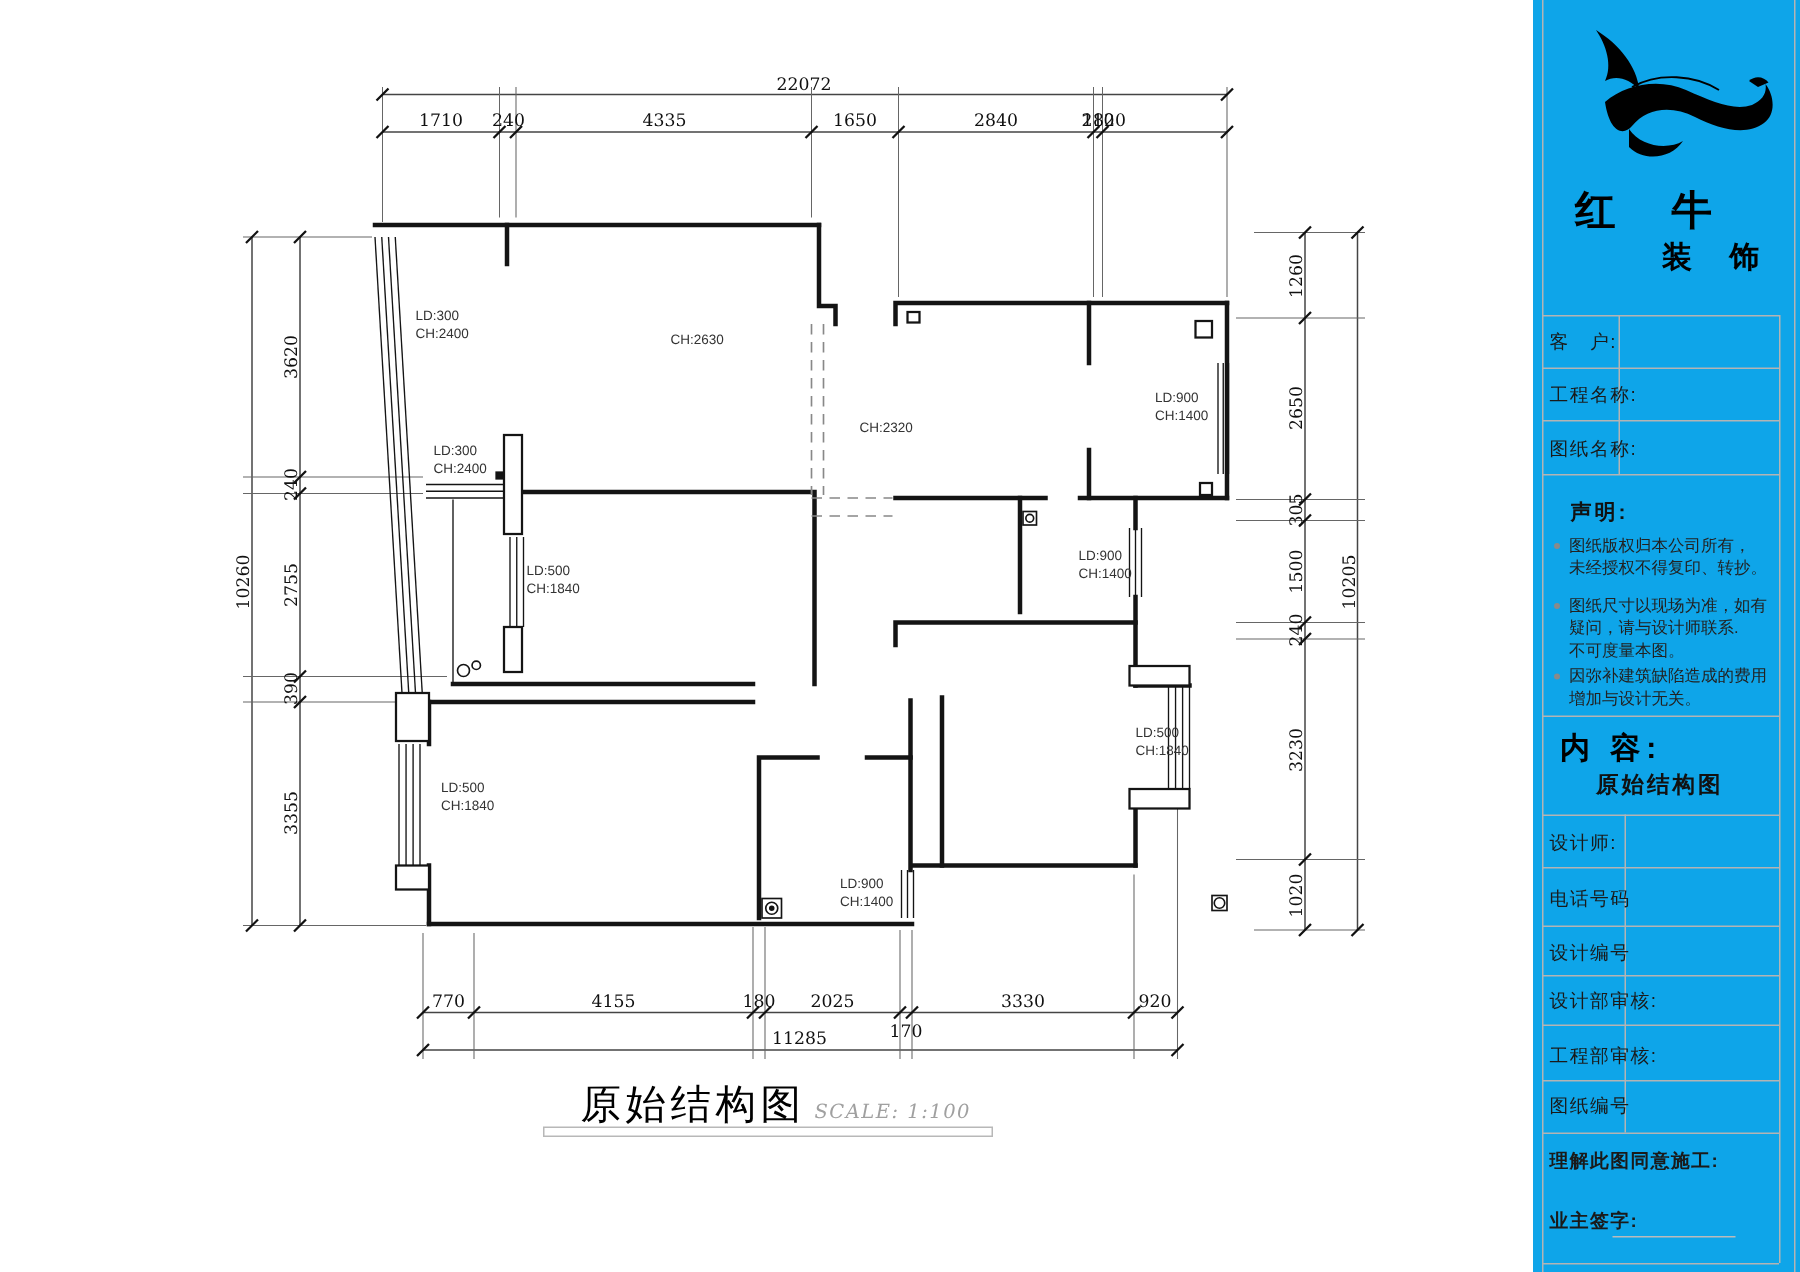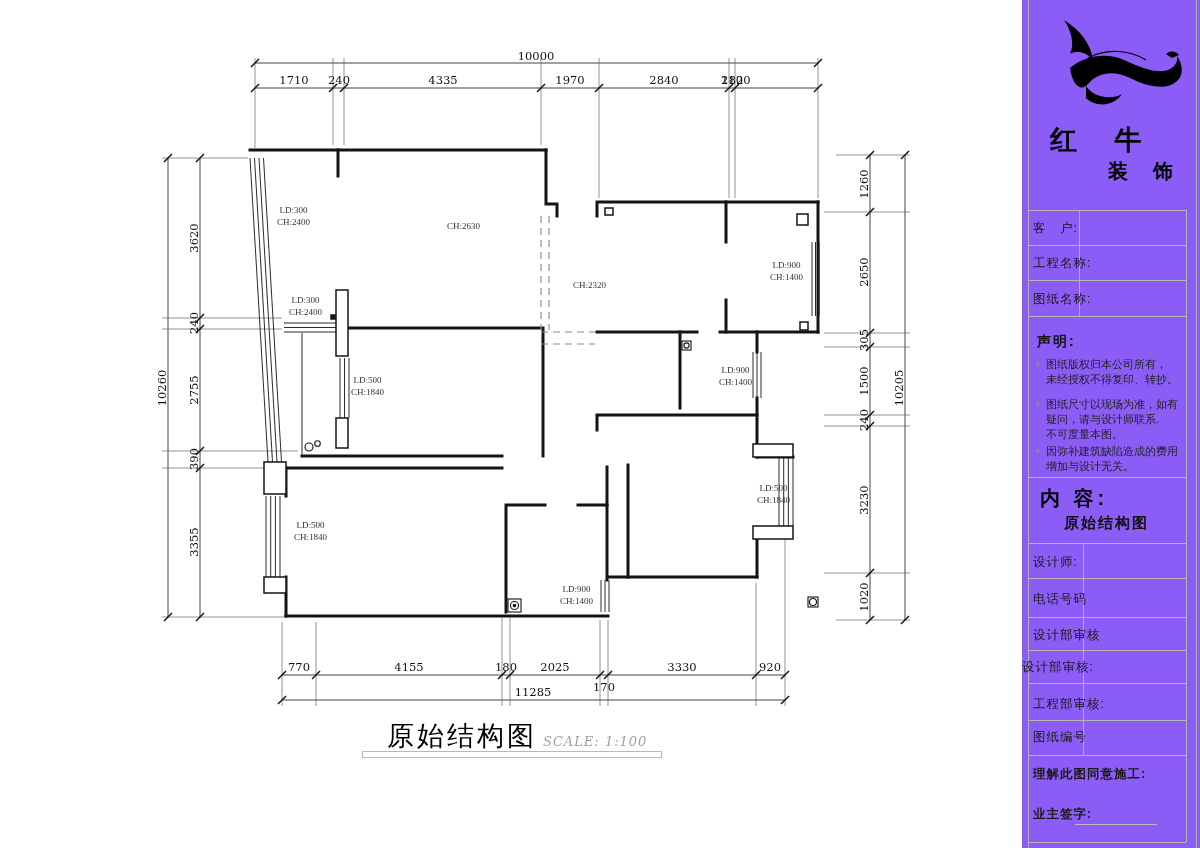--- a/index.html
+++ b/index.html
@@ -3,29 +3,29 @@
 <meta charset="utf-8">
 <style>
   html,body{margin:0;padding:0;background:#fff;}
   .sheet{position:relative;width:1200px;height:848px;background:#fff;overflow:hidden;
          font-family:"Liberation Sans",sans-serif;color:#111;}
   .drawing{position:absolute;left:0;top:0;width:1022px;height:848px;}
   .drawing svg{position:absolute;left:0;top:0;}
   .dim{position:absolute;font-family:"DejaVu Serif",serif;font-size:11.5px;color:#111;
        transform:translateX(-50%);white-space:nowrap;}
   .dim.v{transform:translate(-50%,-50%) rotate(-90deg);}
-  .ann{position:absolute;font-family:Liberation Serif, serif;font-size:9px;line-height:1.35;
-       color:#333;white-space:nowrap;text-align:center;}
+  .ann{position:absolute;font-family:Liberation Sans, sans-serif;font-size:9px;line-height:1.35;
+       color:#333;white-space:nowrap;}
   .plan-title{position:absolute;font-family:"DejaVu Serif",serif;font-size:27px;
        letter-spacing:3px;color:#000;}
   .plan-scale{position:absolute;font-family:"DejaVu Serif",serif;font-style:italic;
        font-size:13px;letter-spacing:1px;color:#a0a0a0;}
   .title-underline{position:absolute;height:5px;border:1px solid #b8b8b8;background:#fff;}
   
-  .tblock{position:absolute;left:1022px;top:0;width:178px;height:848px;background:#8b5cf6;}
+  .tblock{position:absolute;left:1022px;top:0;width:178px;height:848px;background:#0ea5e9;}
   .vline{position:absolute;width:0;border-left:1px solid #b4b4b4;}
   .hline{position:absolute;height:0;border-top:1px solid #b4b4b4;}
   .brand1{position:absolute;font-family:"DejaVu Serif",serif;font-size:27px;
           letter-spacing:14px;color:#000;font-weight:600;}
   .brand2{position:absolute;font-family:"DejaVu Serif",serif;font-size:20px;
           letter-spacing:9px;color:#000;font-weight:600;}
   .frow{position:absolute;font-size:12.5px;color:#1a1a1a;letter-spacing:1px;}
   .stmt-head{position:absolute;font-size:14px;font-weight:bold;color:#111;letter-spacing:2px;}
   .stmt-item{position:absolute;font-size:11px;line-height:15px;color:#222;width:156px;}
   .stmt-item .bullet{position:absolute;left:-10px;top:5px;width:4px;height:4px;
@@ -210,25 +210,25 @@
         <rect x="508" y="599" width="13" height="13"></rect>
           <circle cx="514.5" cy="605.5" r="4"></circle>
         <circle cx="514.5" cy="605.5" r="1.3" fill="#141414"></circle>
         <rect x="682" y="341" width="9" height="9"></rect>
           <circle cx="686.5" cy="345.5" r="2.6"></circle>
         <rect x="808" y="597" width="10" height="10"></rect>
           <circle cx="813" cy="602" r="3.5"></circle>
       </g>
     </svg>
 
-    <span class="dim" style="left:536px;top:49px">10000</span>
+    <span class="dim" style="left:536px;top:49px">22072</span>
     <span class="dim" style="left:294px;top:73px">1710</span>
     <span class="dim" style="left:339px;top:73px">240</span>
     <span class="dim" style="left:443px;top:73px">4335</span>
-    <span class="dim" style="left:570px;top:73px">1970</span>
+    <span class="dim" style="left:570px;top:73px">1650</span>
     <span class="dim" style="left:664px;top:73px">2840</span>
     <span class="dim" style="left:732px;top:73px">210</span>
     <span class="dim" style="left:736px;top:73px">1820</span>
 
     <span class="dim" style="left:299px;top:660px">770</span>
     <span class="dim" style="left:409px;top:660px">4155</span>
     <span class="dim" style="left:506px;top:660px">180</span>
     <span class="dim" style="left:555px;top:660px">2025</span>
     <span class="dim" style="left:604px;top:680px">170</span>
     <span class="dim" style="left:682px;top:660px">3330</span>
@@ -325,21 +325,21 @@
       <path fill="#000" d="M44,68 C52,80 70,82 80,76 C72,88 54,90 44,80 Z"></path>
       <path fill="#000" d="M130,40 L124,36 C128,32 134,33 137,37 Z"></path>
     </svg>
     <span class="brand1" style="left:28px;top:122px">红 牛</span>
     <span class="brand2" style="left:86px;top:158px">装 饰</span>
 
     <span class="frow" style="left:11px;top:220px">客　户:</span>
     <span class="frow" style="left:11px;top:255px">工程名称:</span>
     <span class="frow" style="left:11px;top:291px">图纸名称:</span>
 
-    <span class="stmt-head" style="left:15px;top:333px">声明:</span>
+    <span class="stmt-head" style="left:25px;top:333px">声明:</span>
     <div class="stmt-item" style="left:24px;top:357px">
       <span class="bullet"></span>
       <div>图纸版权归本公司所有，</div>
         <div>未经授权不得复印、转抄。</div>
         <div></div>
     </div>
     <div class="stmt-item" style="left:24px;top:397px">
       <span class="bullet"></span>
       <div>图纸尺寸以现场为准，如有</div>
         <div>疑问，请与设计师联系.</div>
@@ -350,22 +350,22 @@
       <div>因弥补建筑缺陷造成的费用</div>
         <div>增加与设计无关。</div>
         <div></div>
     </div>
 
     <span class="content-head" style="left:18px;top:485px">内 容:</span>
     <span class="content-val" style="left:42px;top:514px">原始结构图</span>
 
     <span class="frow" style="left:11px;top:554px">设计师:</span>
     <span class="frow" style="left:11px;top:591px">电话号码</span>
-    <span class="frow" style="left:11px;top:627px">设计部审核</span>
-    <span class="frow" style="left:0;top:659px">设计部审核:</span>
+    <span class="frow" style="left:11px;top:627px">设计编号</span>
+    <span class="frow" style="left:11px;top:659px">设计部审核:</span>
     <span class="frow" style="left:11px;top:696px">工程部审核:</span>
     <span class="frow" style="left:11px;top:729px">图纸编号</span>
 
     <span class="agree" style="left:11px;top:766px">理解此图同意施工:</span>
     <span class="agree" style="left:11px;top:806px">业主签字:</span>
     <div class="sign-underline" style="left:53px;top:808px;width:82px;height:16px"></div>
   </div>
 </div>
 
 </body></html>

